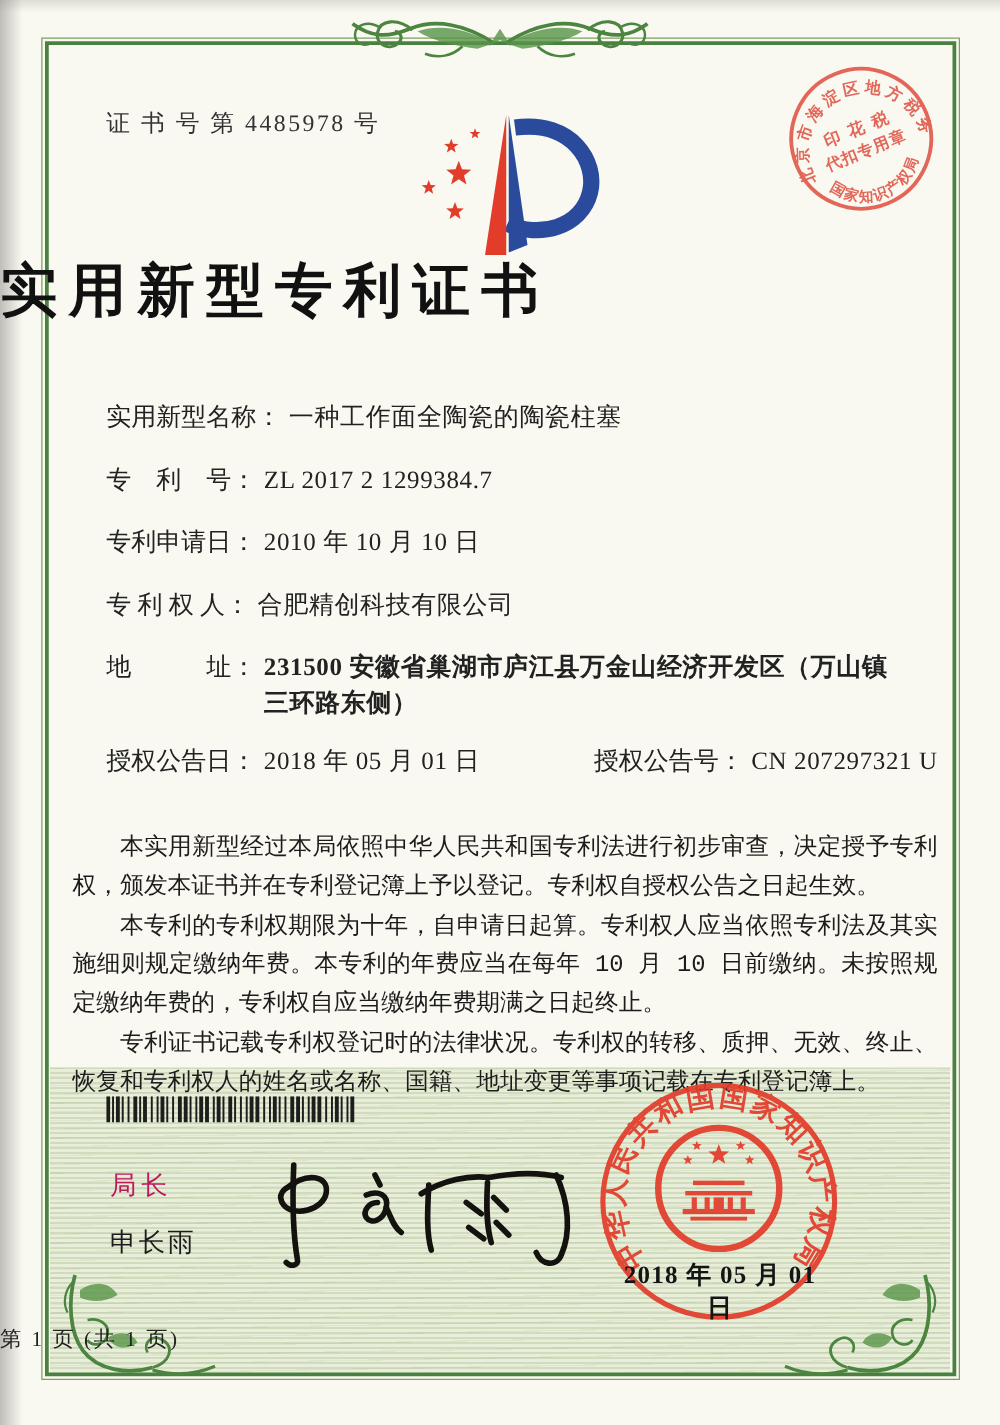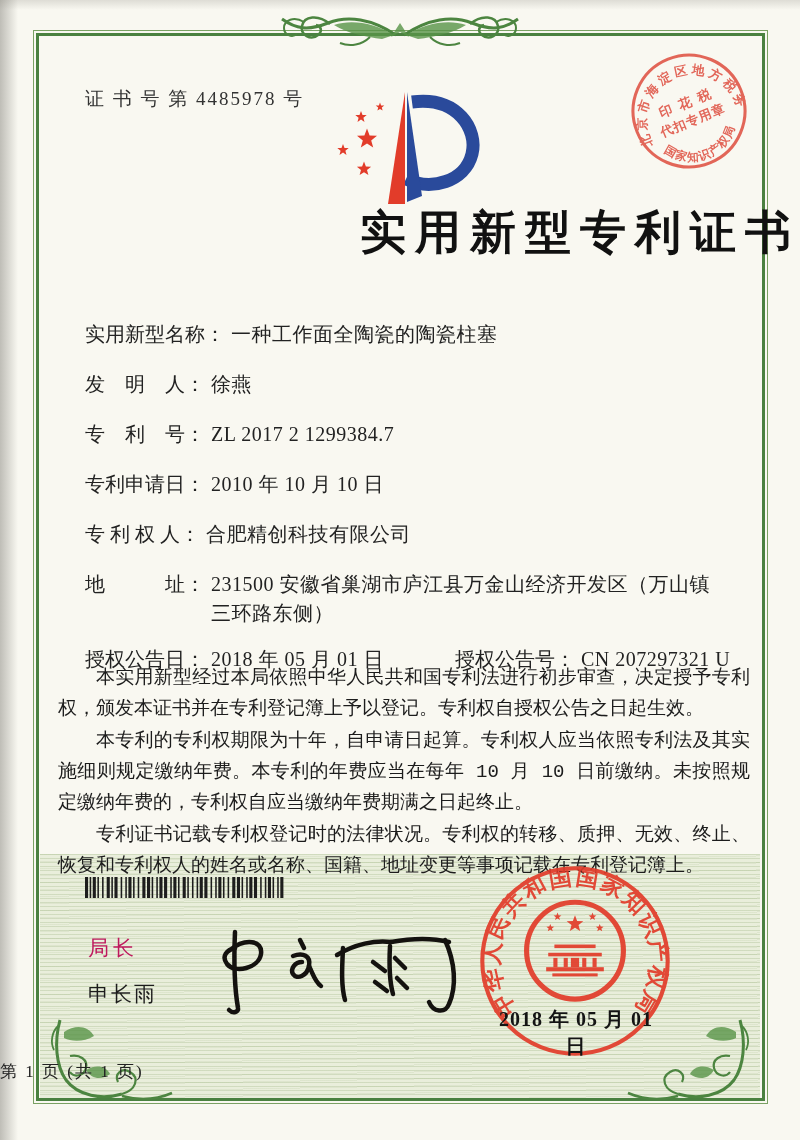--- a/index.html
+++ b/index.html
@@ -41,34 +41,34 @@
       repeating-linear-gradient(179deg, rgba(122,152,88,.10) 0 1px, rgba(0,0,0,0) 1px 7px);
   }
   .cert-no{
     position:absolute;left:85px;top:86px;
     font-size:19px;letter-spacing:2px;color:#333;
   }
   .logo{position:absolute;left:328px;top:90px;width:155px;height:122px;}
   .tax-stamp{position:absolute;left:628px;top:50px;width:122px;height:122px;}
   .title{
     position:absolute;left:0;top:202px;width:800px;
-    text-align:right;font-size:46px;font-weight:bold;color:#111;
+    text-align:left;font-size:46px;font-weight:bold;color:#111;
     letter-spacing:9px;
   }
   .fields{
     position:absolute;left:85px;top:320px;width:665px;
     font-size:20px;color:#222;
   }
   .field-row{min-height:29px;line-height:29px;margin-bottom:21px;position:relative;}
   .field-row.addr{margin-bottom:17px;}
   .flabel{display:inline-block;white-space:pre;}
   .fcolon{display:inline-block;margin-right:6px;}
   .fvalue{letter-spacing:.5px;}
-  .fvalue-wrap{display:inline-block;width:505px;vertical-align:top;line-height:29px;}
-  .grant-no-part{position:absolute;left:370px;top:0;white-space:nowrap;}
+  .fvalue-wrap{display:inline-block;width:505px;vertical-align:top;line-height:29px;font-weight:bold;}
+  .grant-no-part{position:absolute;left:390px;top:0;white-space:nowrap;}
   .body-text{
     position:absolute;left:58px;top:663px;width:692px;
     font-size:19px;line-height:31px;color:#1c1c1c;text-align:justify;font-family:Liberation Mono, monospace;
   }
   .body-text p{margin:0 0 1px 0;text-indent:2em;}
   .barcode{position:absolute;left:85px;top:877px;width:212px;height:21px;}
   .barcode rect{fill:#1d1d1d;}
   .director-title{
     position:absolute;left:88px;top:934px;font-size:21px;color:#be185d;
     font-family:"Liberation Sans","DejaVu Sans",sans-serif;letter-spacing:4px;
@@ -178,23 +178,20 @@
       <text class="stamp-red-text" x="60" y="56" font-size="13" text-anchor="middle" letter-spacing="2">印 花 税</text>
       <text class="stamp-red-text" x="60" y="74" font-size="12.5" text-anchor="middle" letter-spacing="1">代扣专用章</text>
     </g>
   </svg>
 
   <div class="title">实用新型专利证书</div>
 
   <div class="fields">
     <div class="field-row">
       <span class="flabel">实用新型名称</span><span class="fcolon">：</span><span class="fvalue">一种工作面全陶瓷的陶瓷柱塞</span>
-    </div>
-    <div class="field-row">
-      <span class="flabel">发　明　人</span><span class="fcolon">：</span><span class="fvalue">徐燕</span>
     </div>
     <div class="field-row">
       <span class="flabel">专　利　号</span><span class="fcolon">：</span><span class="fvalue">ZL 2017 2 1299384.7</span>
     </div>
     <div class="field-row">
       <span class="flabel">专利申请日</span><span class="fcolon">：</span><span class="fvalue">2010 年 10 月 10 日</span>
     </div>
     <div class="field-row">
       <span class="flabel">专 利 权 人</span><span class="fcolon">：</span><span class="fvalue">合肥精创科技有限公司</span>
     </div>

